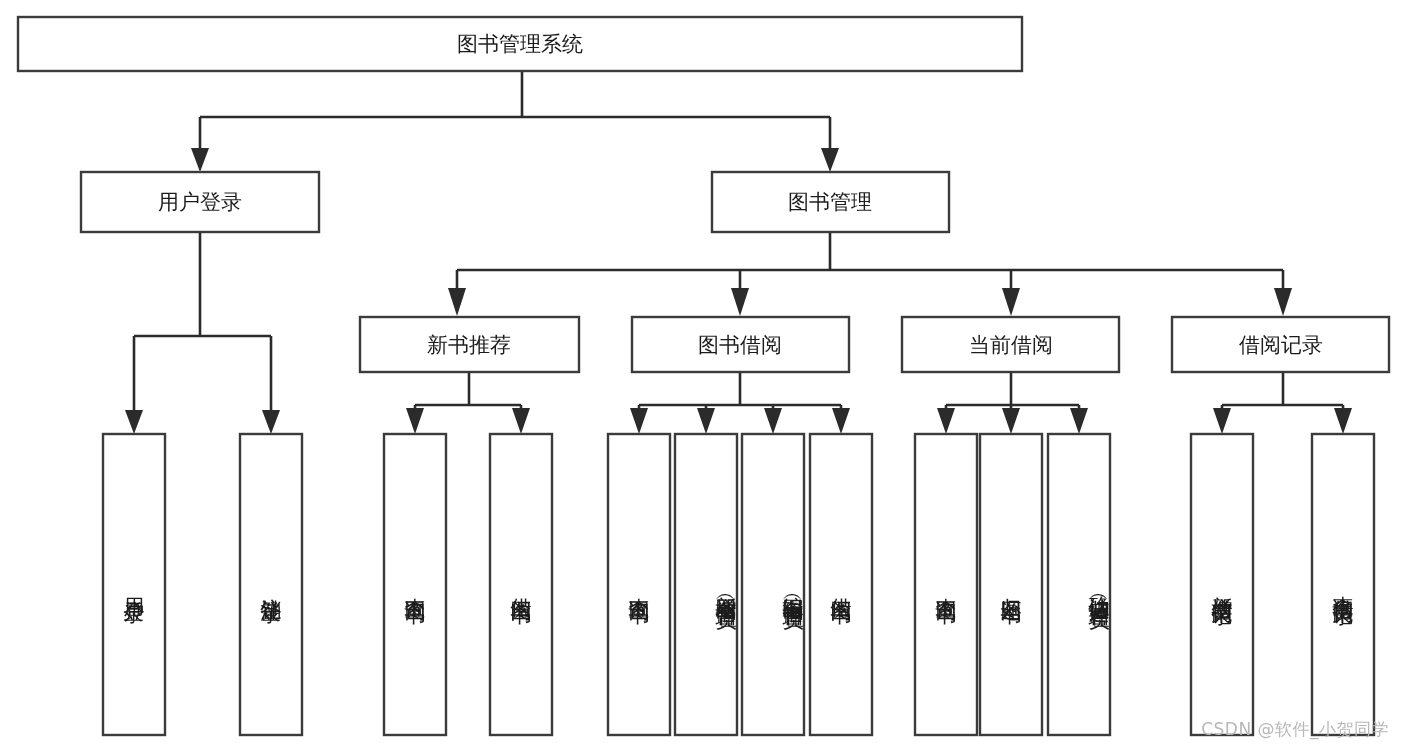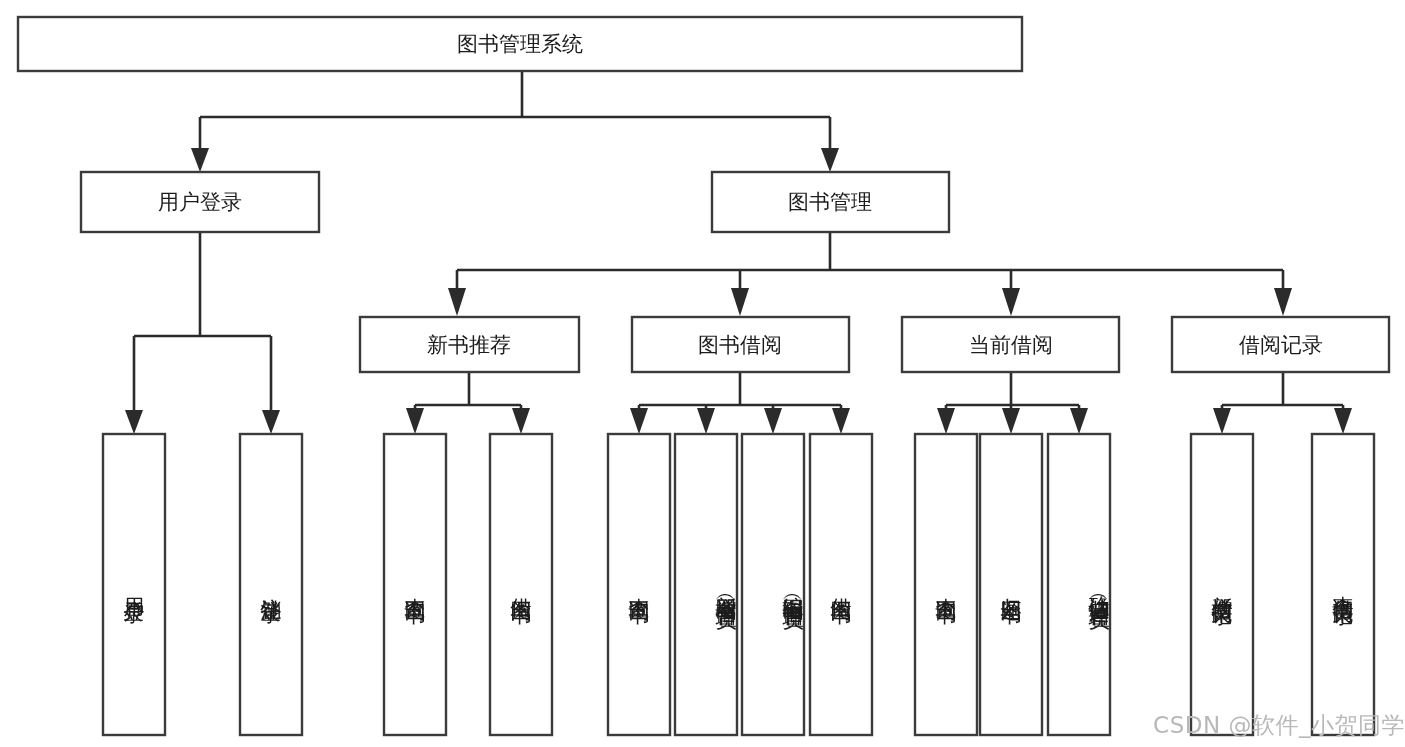--- a/index.html
+++ b/index.html
@@ -57,24 +57,24 @@
     font-size: 21px;
     line-height: 1.05;
     letter-spacing: 2px;
     color: #1c1c1c;
     white-space: nowrap;
     text-align: center;
     pointer-events: none;
   }
   .watermark {
     position: absolute;
-    right: 0;
+    right: 16px;
     bottom: 6px;
     font-family: "DejaVu Sans", "Liberation Sans", sans-serif;
-    font-size: 23px;
+    font-size: 17px;
     color: #b8b8b8;
     letter-spacing: 0.5px;
     white-space: nowrap;
   }
 </style>
 </head>
 <body>
 
 <div id="diagram-root">
 

